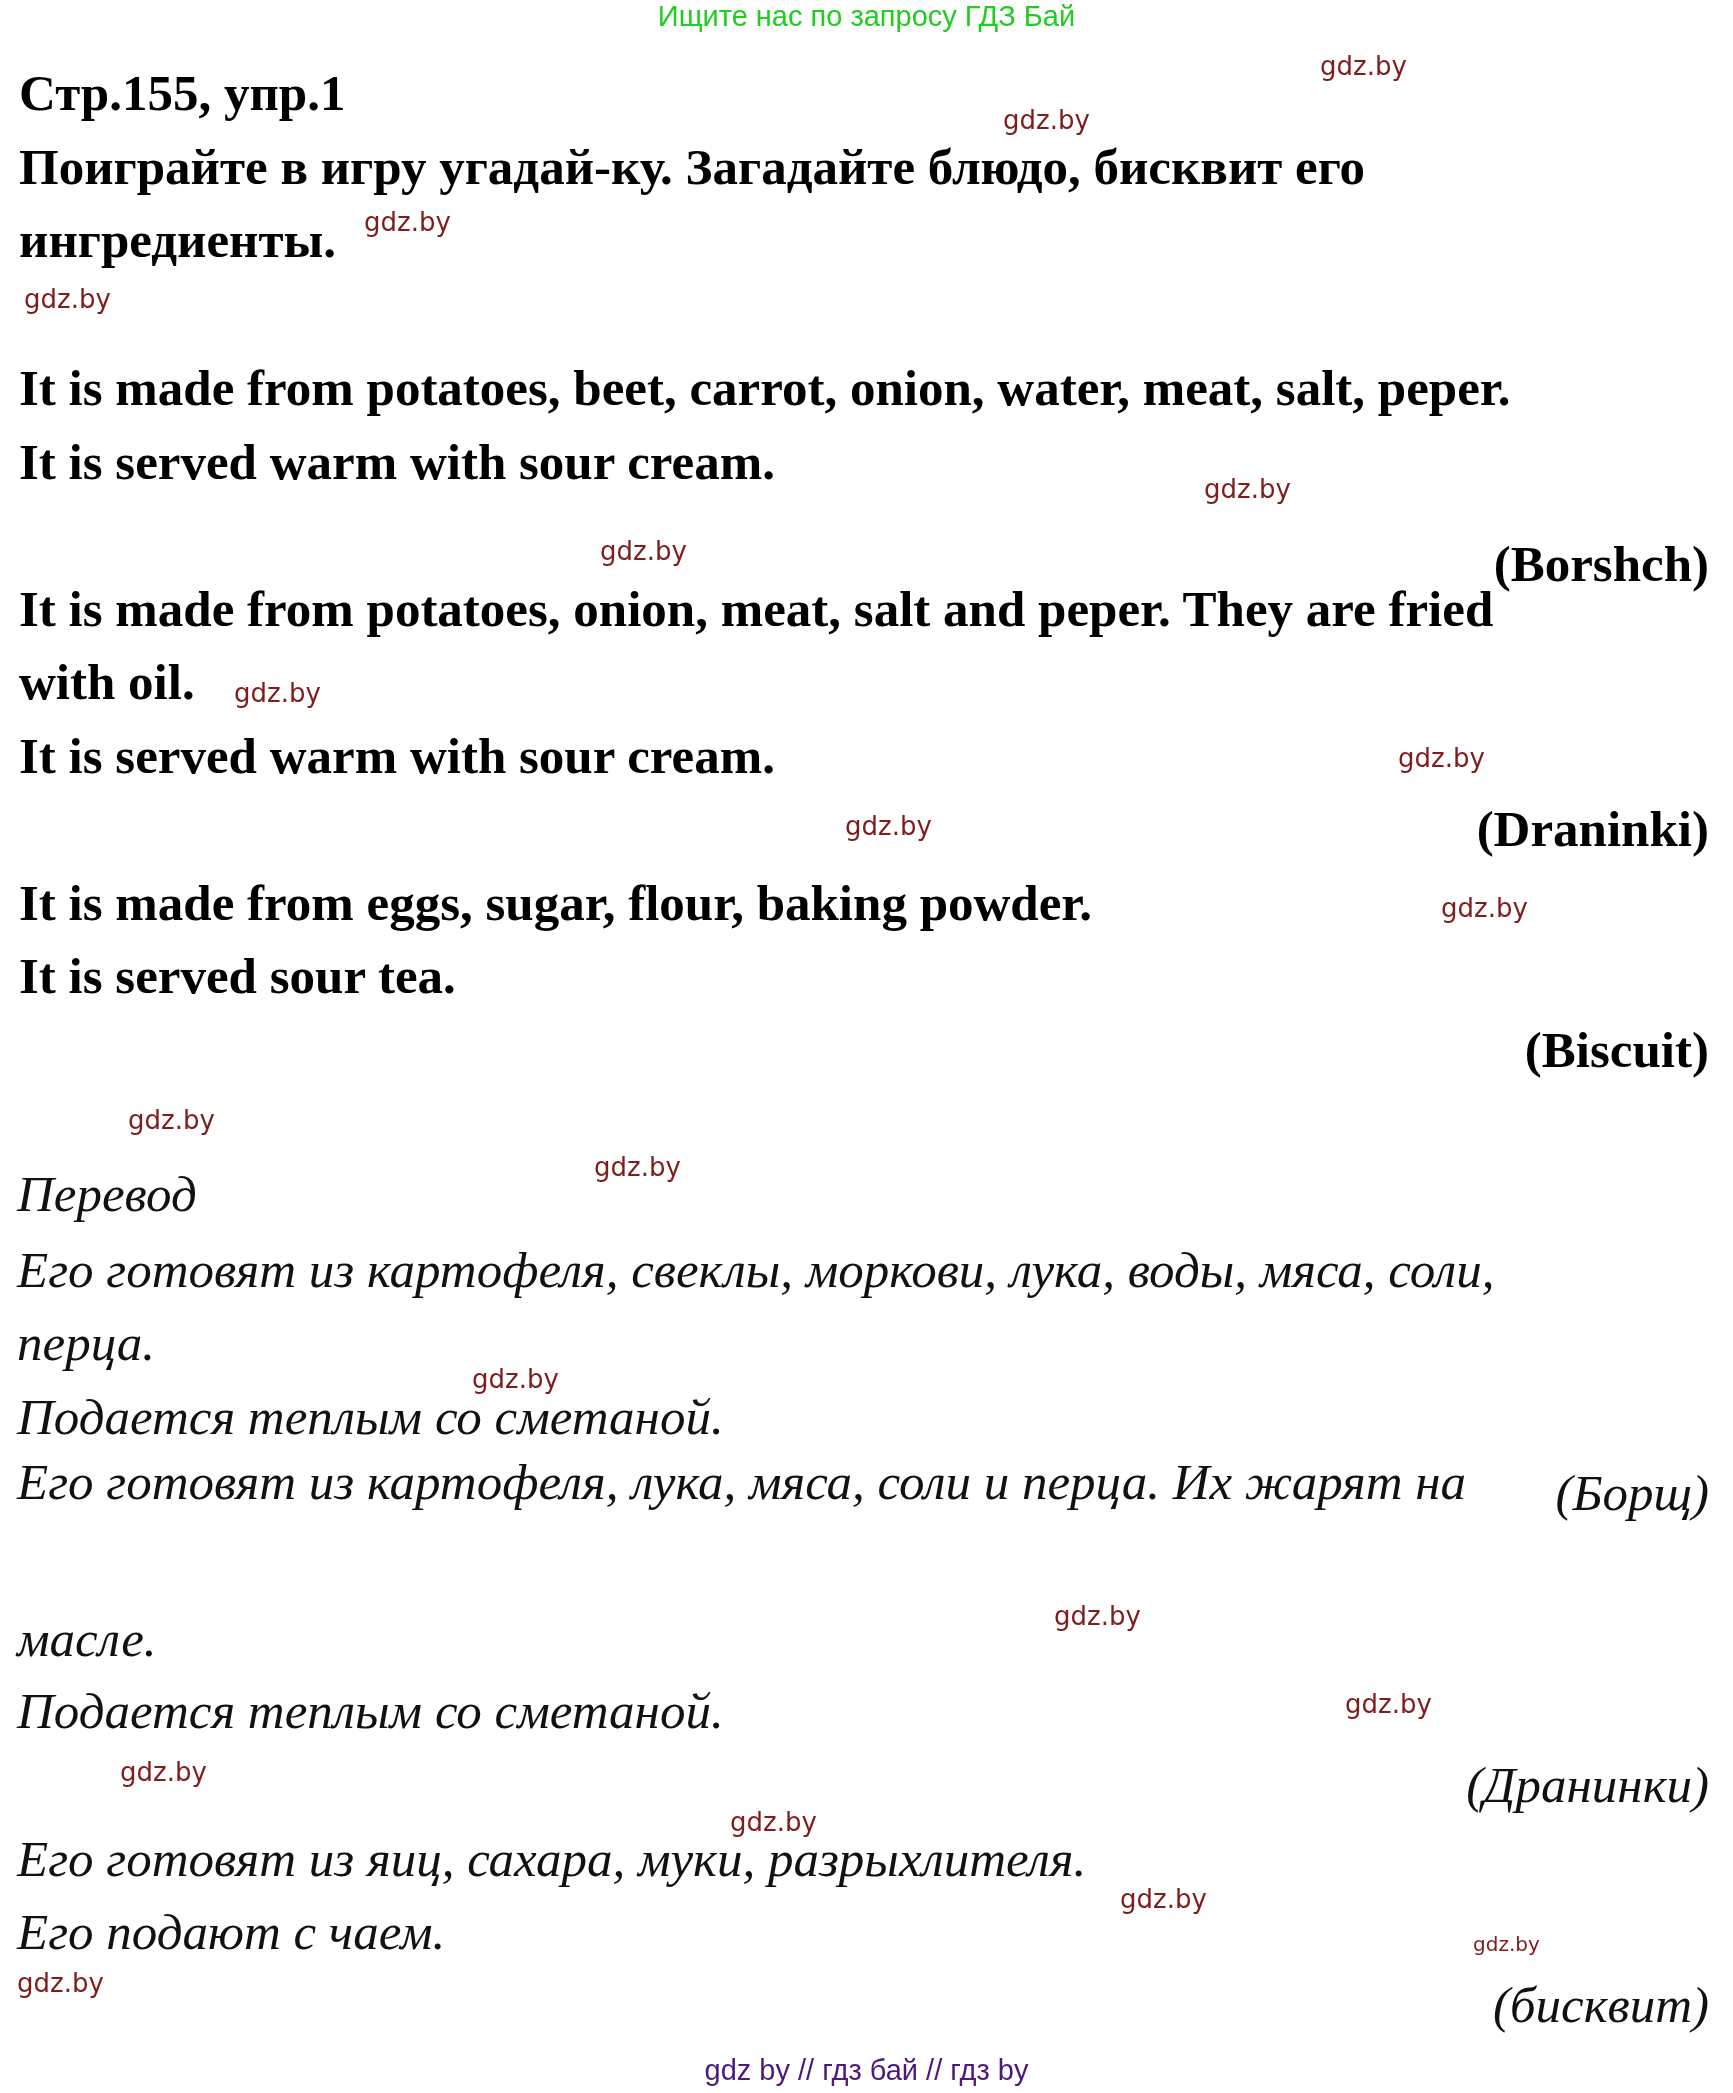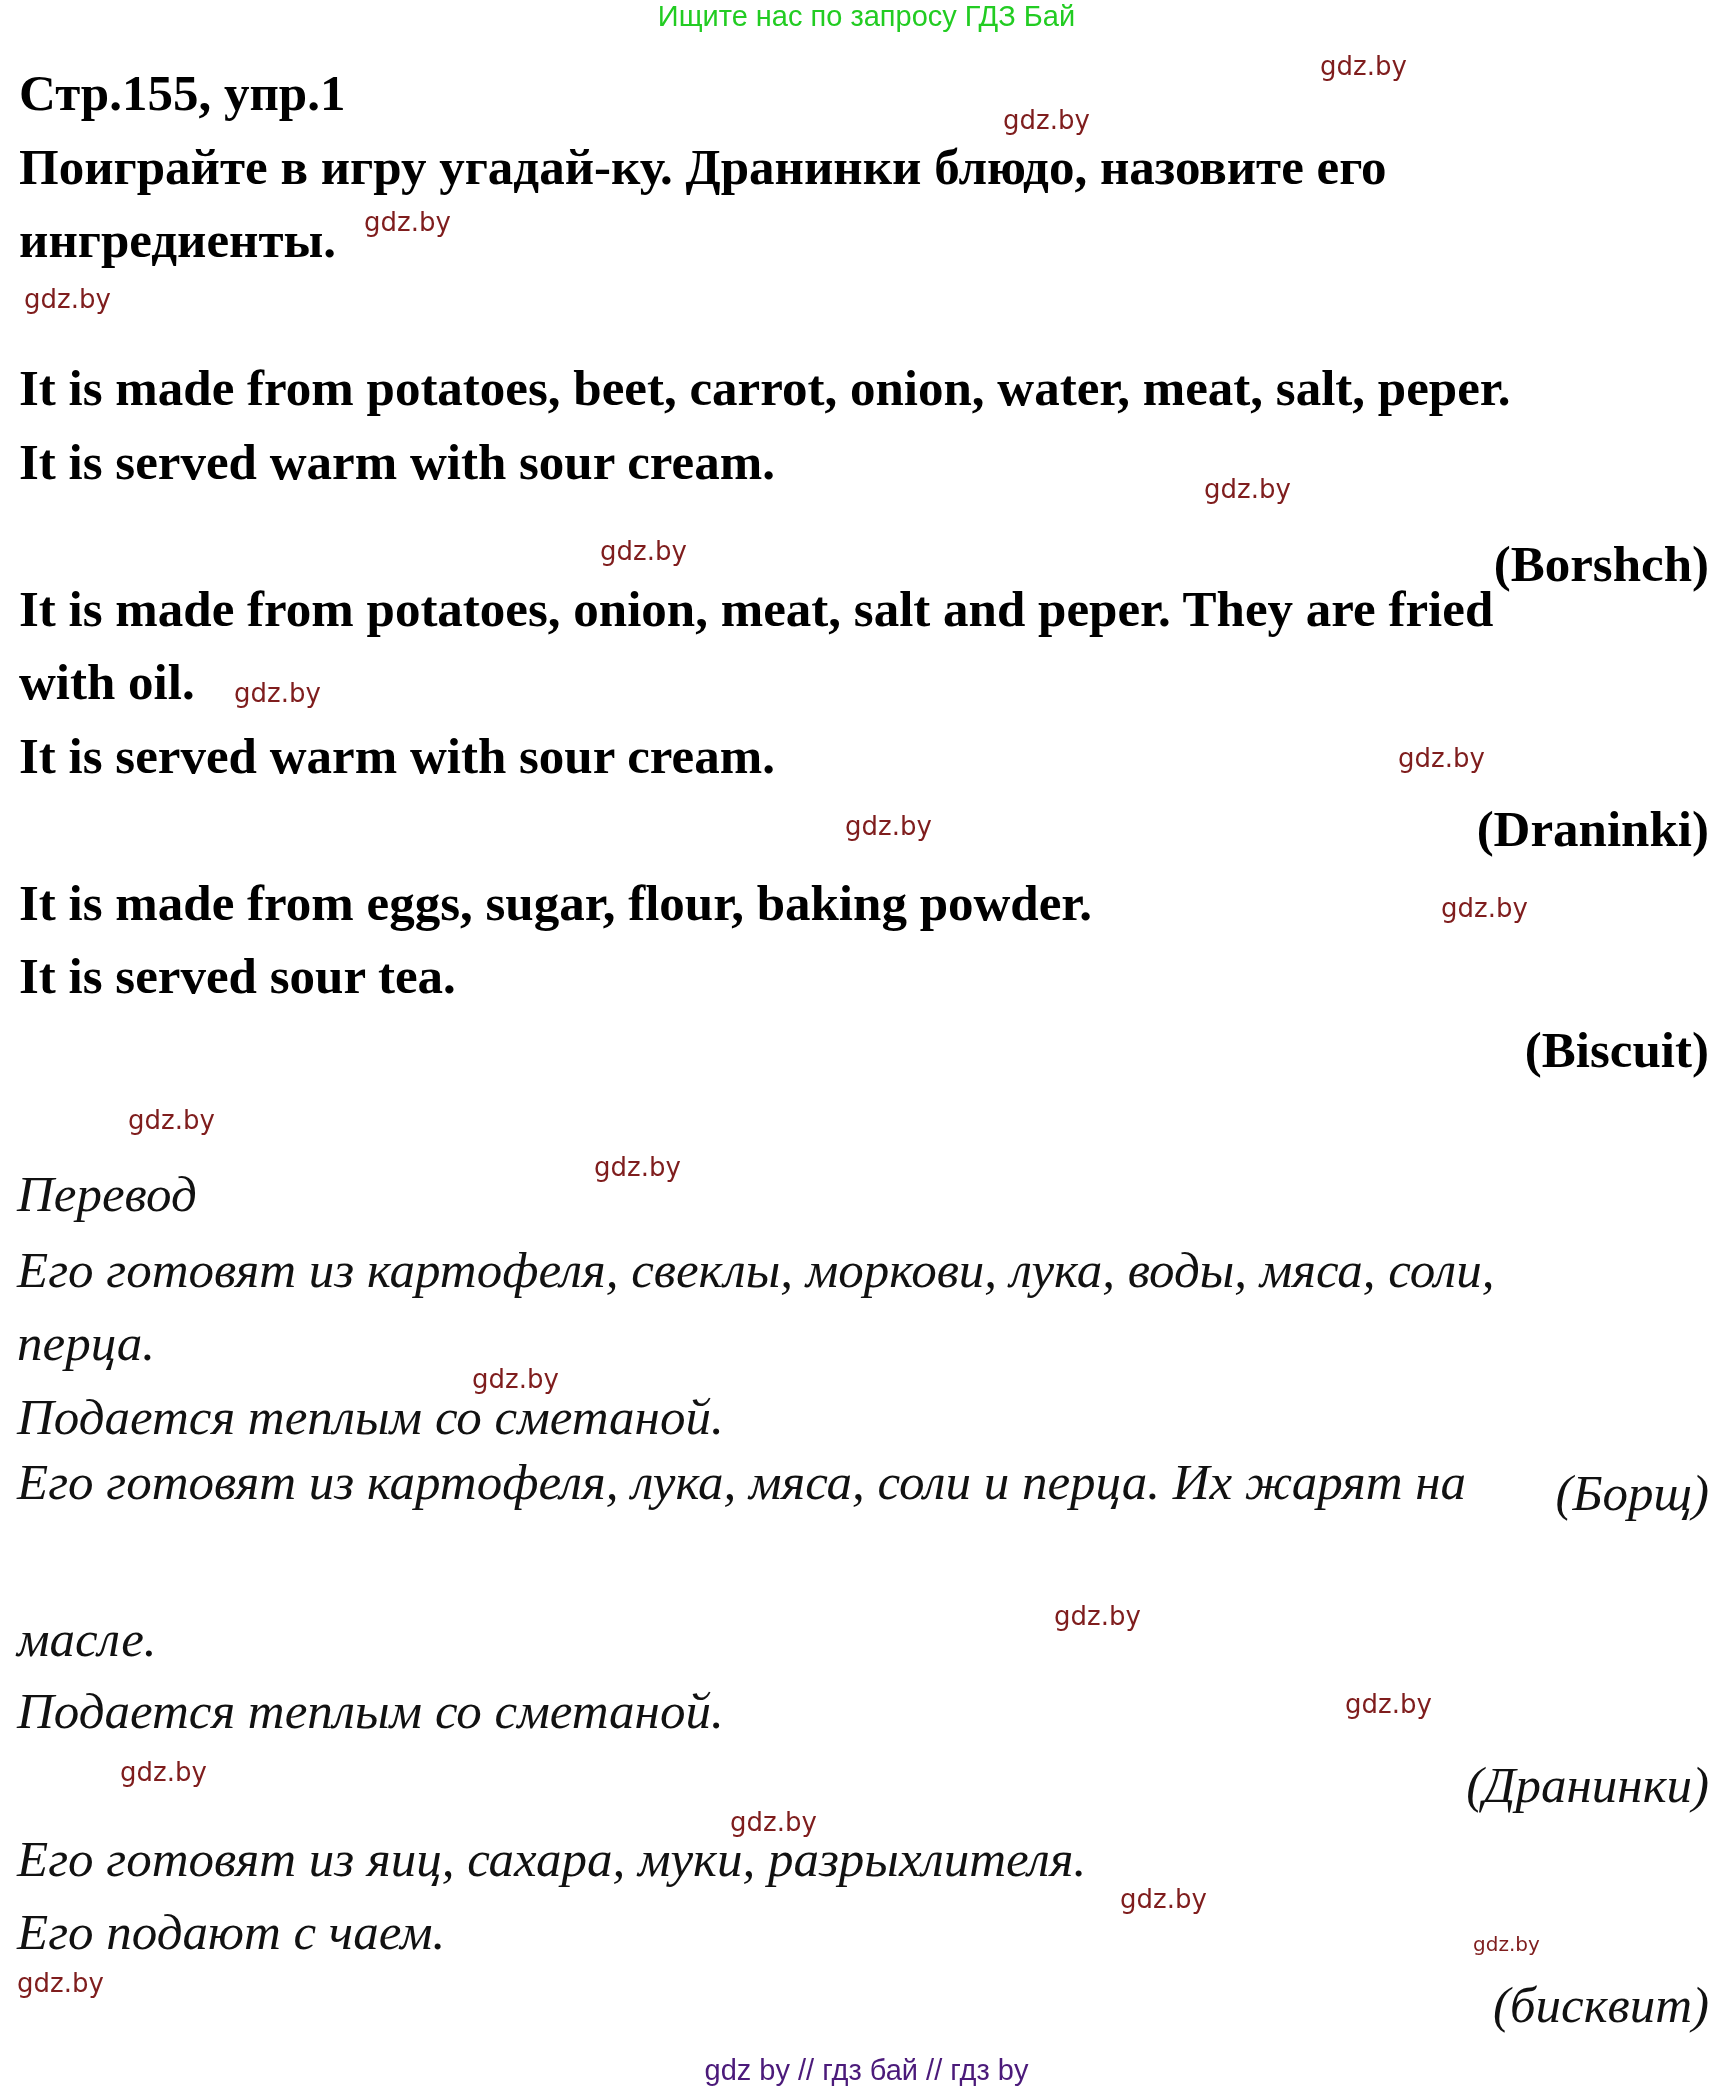--- a/index.html
+++ b/index.html
@@ -12,21 +12,21 @@
   .ru { font-family:"Liberation Serif", serif; font-style:italic; font-size:51px; line-height:61px; color:#111; left:17px; }
   .wm { font-family:"DejaVu Sans", sans-serif; font-size:26px; line-height:29px; color:#7f1d1d; }
   .wm.small { font-size:20px; line-height:23px; }
 </style>
 </head>
 <body>
 
 <div class="abs header-link">Ищите нас по запросу ГДЗ Бай</div>
 
 <div class="abs en" style="top:63px;">Стр.155, упр.1</div>
-<div class="abs en" style="top:137px;">Поиграйте в игру угадай-ку. Дранинки блюдо, назовите его</div>
+<div class="abs en" style="top:137px;">Поиграйте в игру угадай-ку. Загадайте блюдо, бисквит его</div>
 <div class="abs en" style="top:210px;">ингредиенты.</div>
 
 <div class="abs en" style="top:358px;">It is made from potatoes, beet, carrot, onion, water, meat, salt, peper.</div>
 <div class="abs en" style="top:432px;">It is served warm with sour cream.</div>
 <div class="abs en right" style="top:534px;">(Borshch)</div>
 
 <div class="abs en" style="top:579px;">It is made from potatoes, onion, meat, salt and peper. They are fried</div>
 <div class="abs en" style="top:652px;">with oil.</div>
 <div class="abs en" style="top:726px;">It is served warm with sour cream.</div>
 <div class="abs en right" style="top:799px;">(Draninki)</div>

